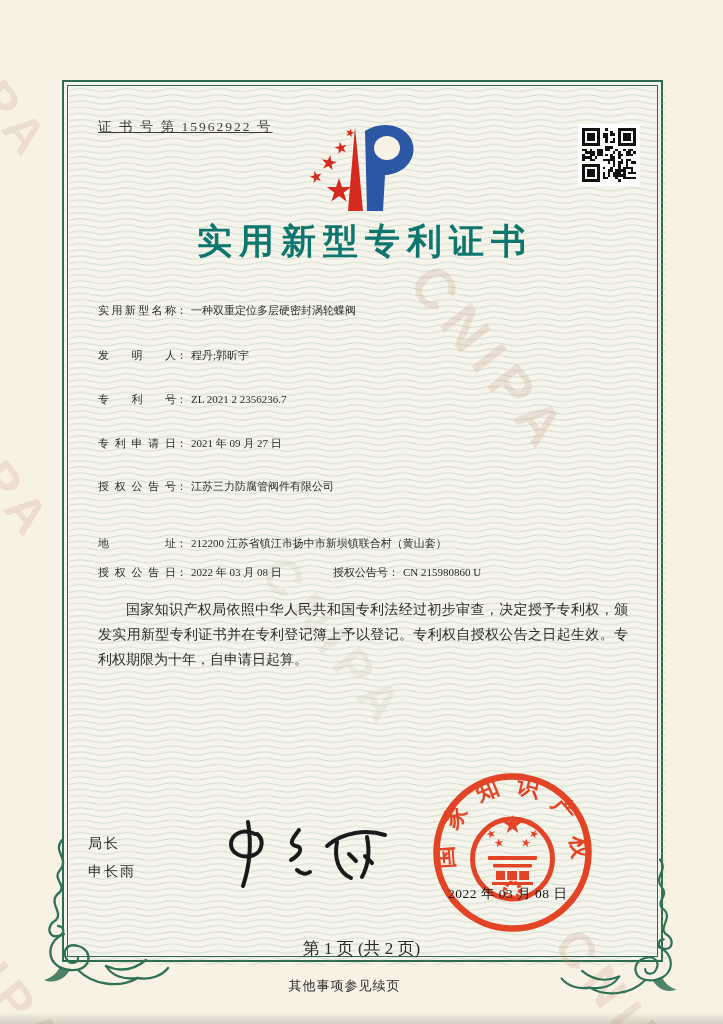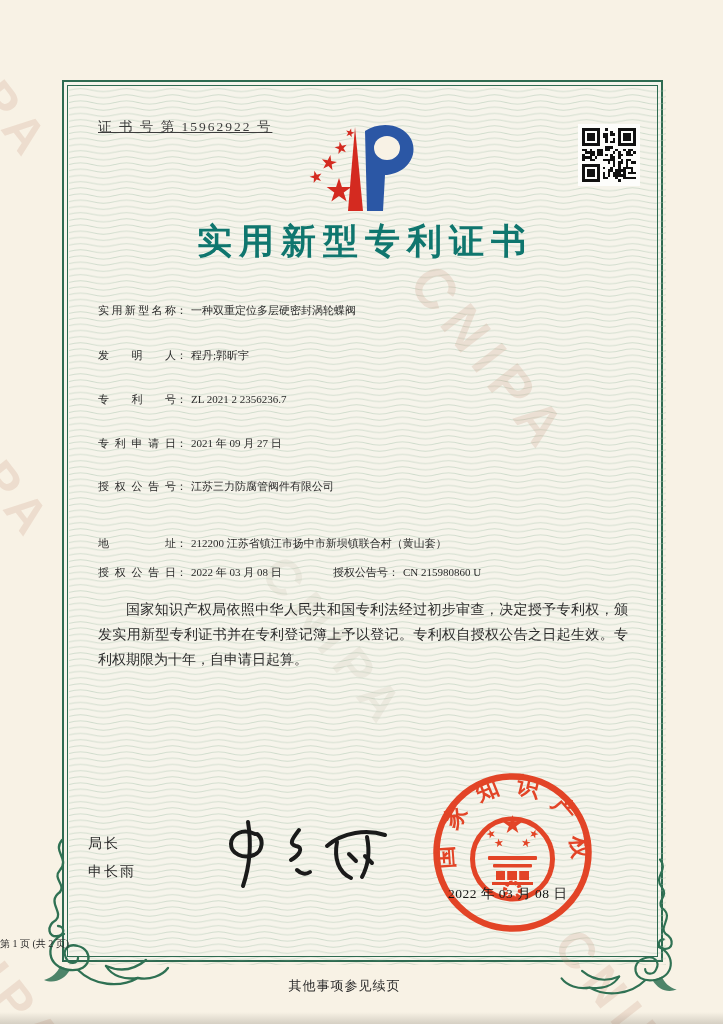--- a/index.html
+++ b/index.html
@@ -46,21 +46,21 @@
   .body-text {
     position:absolute; left:98px; top:597px; width:530px; z-index:3;
     font-size:14px; line-height:25px; text-align:justify;
   }
   .body-text p { text-indent:2em; }
   
   .signer { position:absolute; left:88px; top:830px; z-index:3; font-size:14px; letter-spacing:2px; line-height:28px; }
   .signature { position:absolute; left:215px; top:818px; z-index:3; }
   .seal { position:absolute; left:429px; top:769px; z-index:4; opacity:0.94; }
   .seal-date { position:absolute; left:448px; top:885px; z-index:5; font-size:13.5px; color:#181818; letter-spacing:0.5px; }
-  .page-no { position:absolute; left:0; top:937px; width:723px; font-size:10px; z-index:3; }
+  .page-no { position:absolute; left:0; top:937px; width:723px; text-align:center; font-size:17px; z-index:3; }
   .cont-note { position:absolute; left:0; top:977px; width:689px; text-align:center; font-size:13px; letter-spacing:1px; z-index:3; }
   .flourish { position:absolute; z-index:2; }
   .edge-shadow { position:absolute; left:0; bottom:0; width:100%; height:12px;
     background:linear-gradient(180deg, rgba(0,0,0,0) 0%, rgba(90,85,75,0.22) 100%); z-index:6; }
 </style>
 </head>
 <body>
 
 <div class="page">
 

